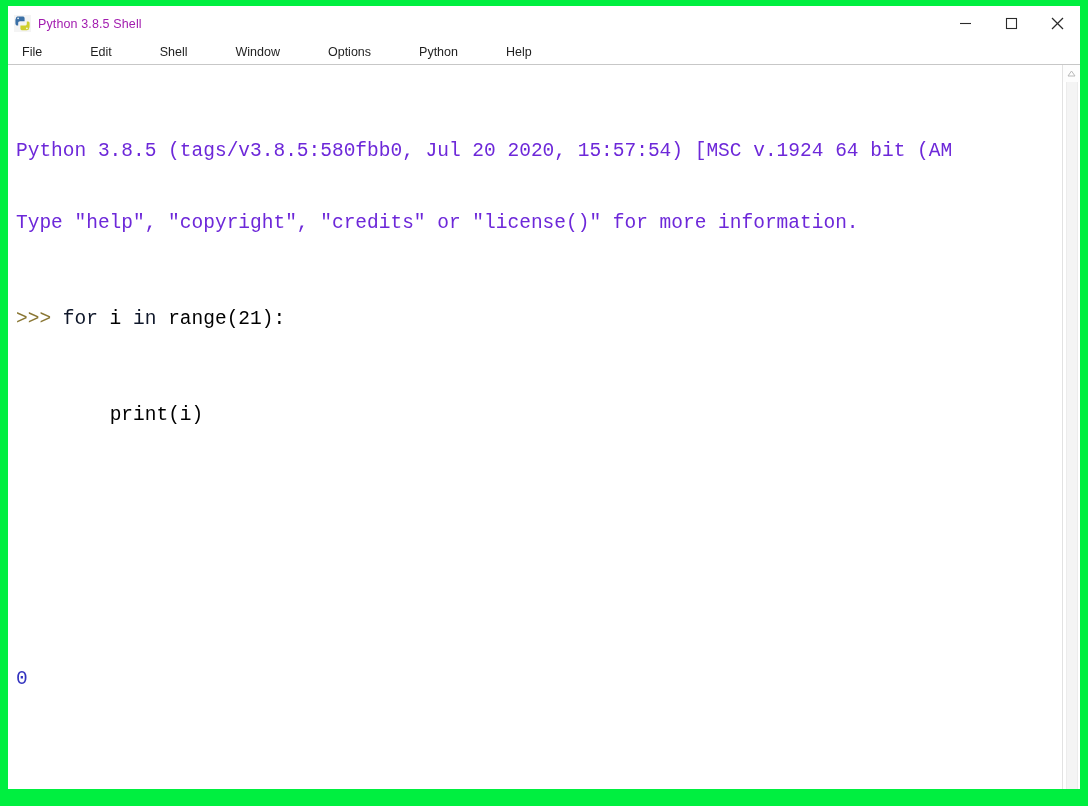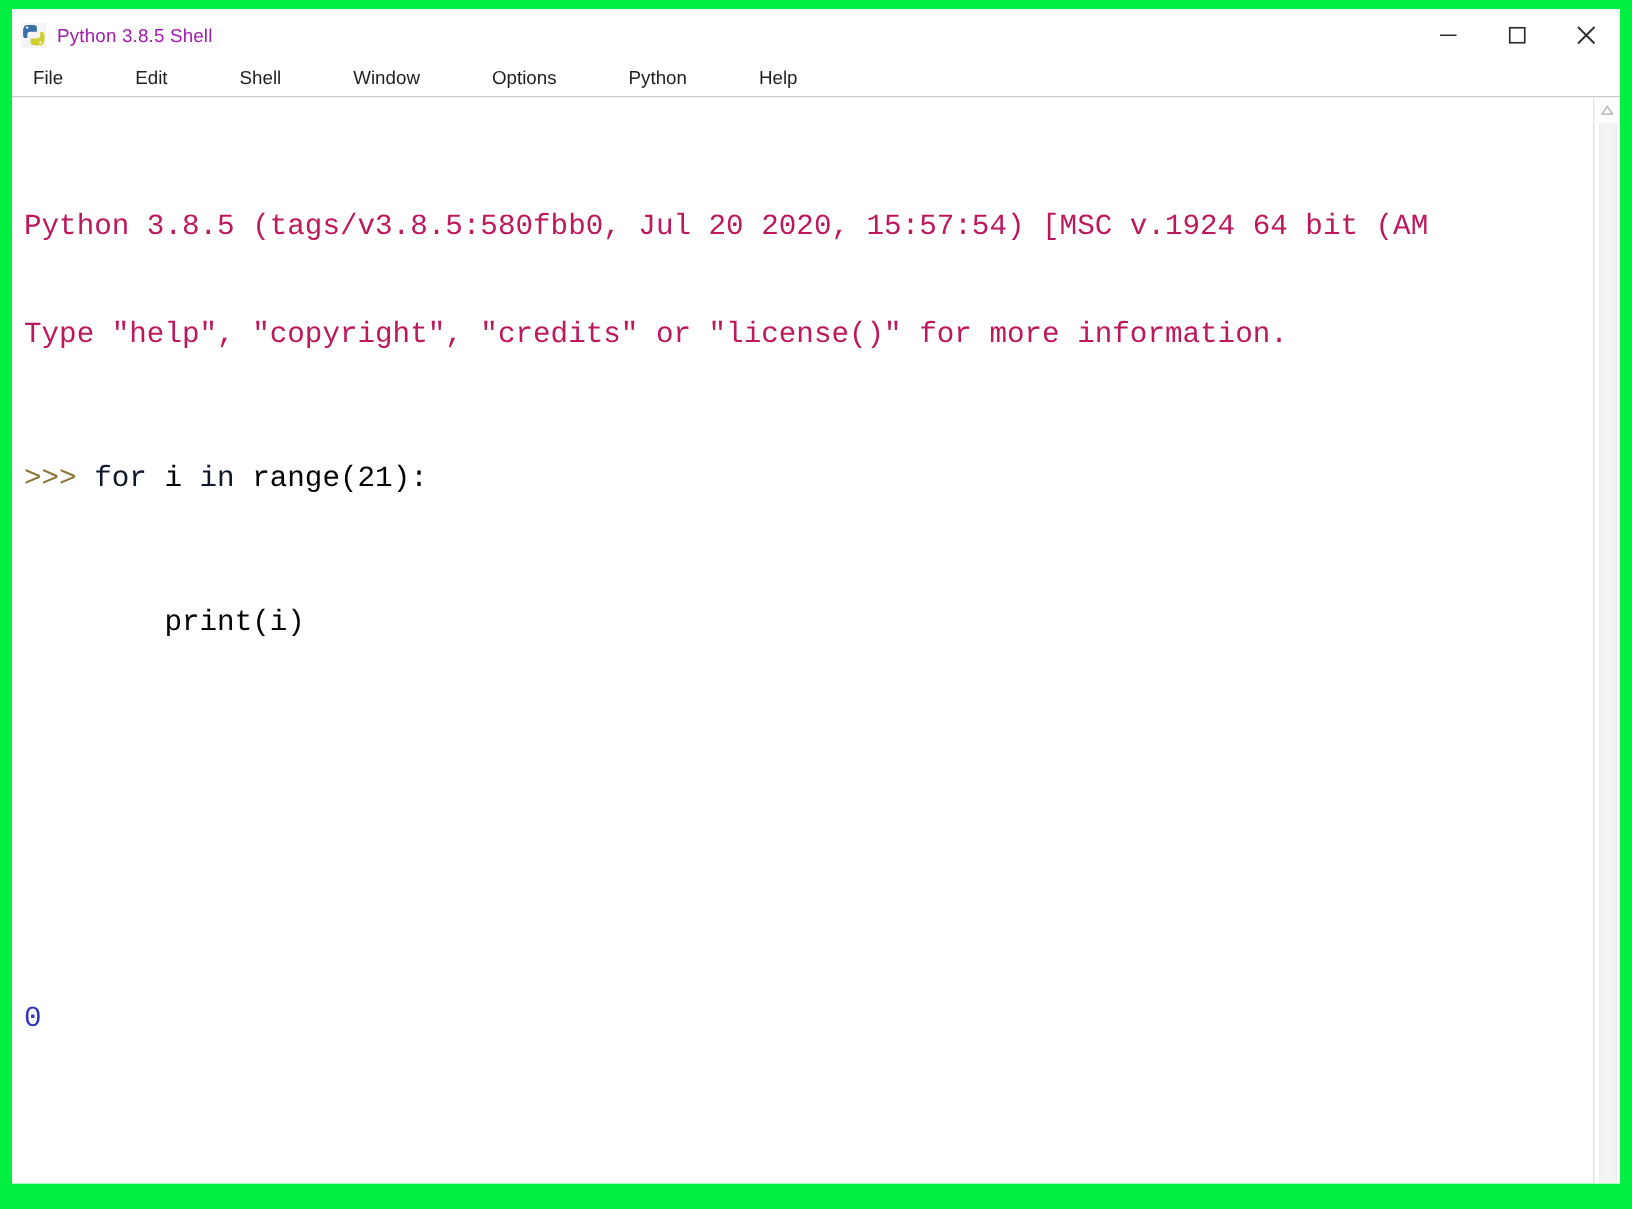--- a/index.html
+++ b/index.html
@@ -123,21 +123,21 @@
     letter-spacing: 0px;
   }
   .line { height: 24px; white-space: pre; }
 
   
   .tok-builtin { color: #000000; }   
   .tok-keyword { color: #0f172a; }   
   .tok-plain   { color: #000000; }
   .tok-prompt  { color: #8a7734; }   
   .tok-stdout  { color: #3333bf; }   
-  .tok-banner  { color: #be185d; }
+  .tok-banner  { color: #6d28d9; }
 
   
   #vscroll {
     width: 18px;
     min-width: 18px;
     background: #ffffff;
     border-left: 1px solid #e2e2e2;
     box-sizing: border-box;
     display: flex;
     flex-direction: column;

